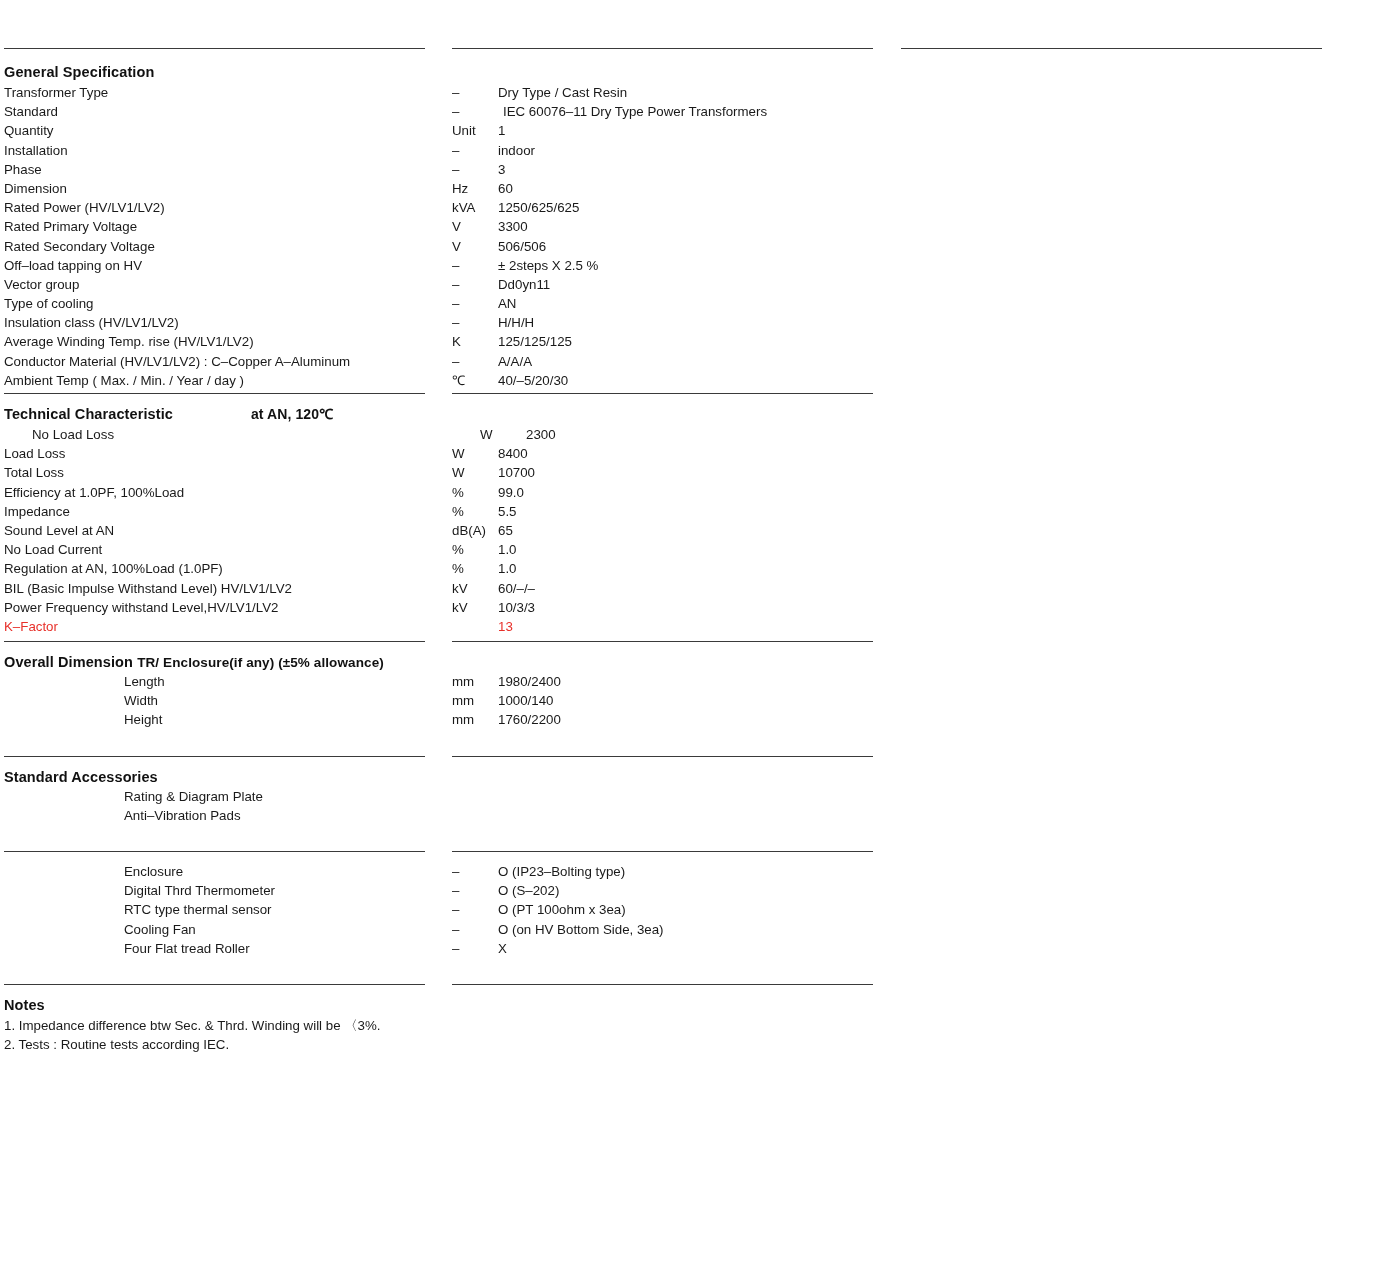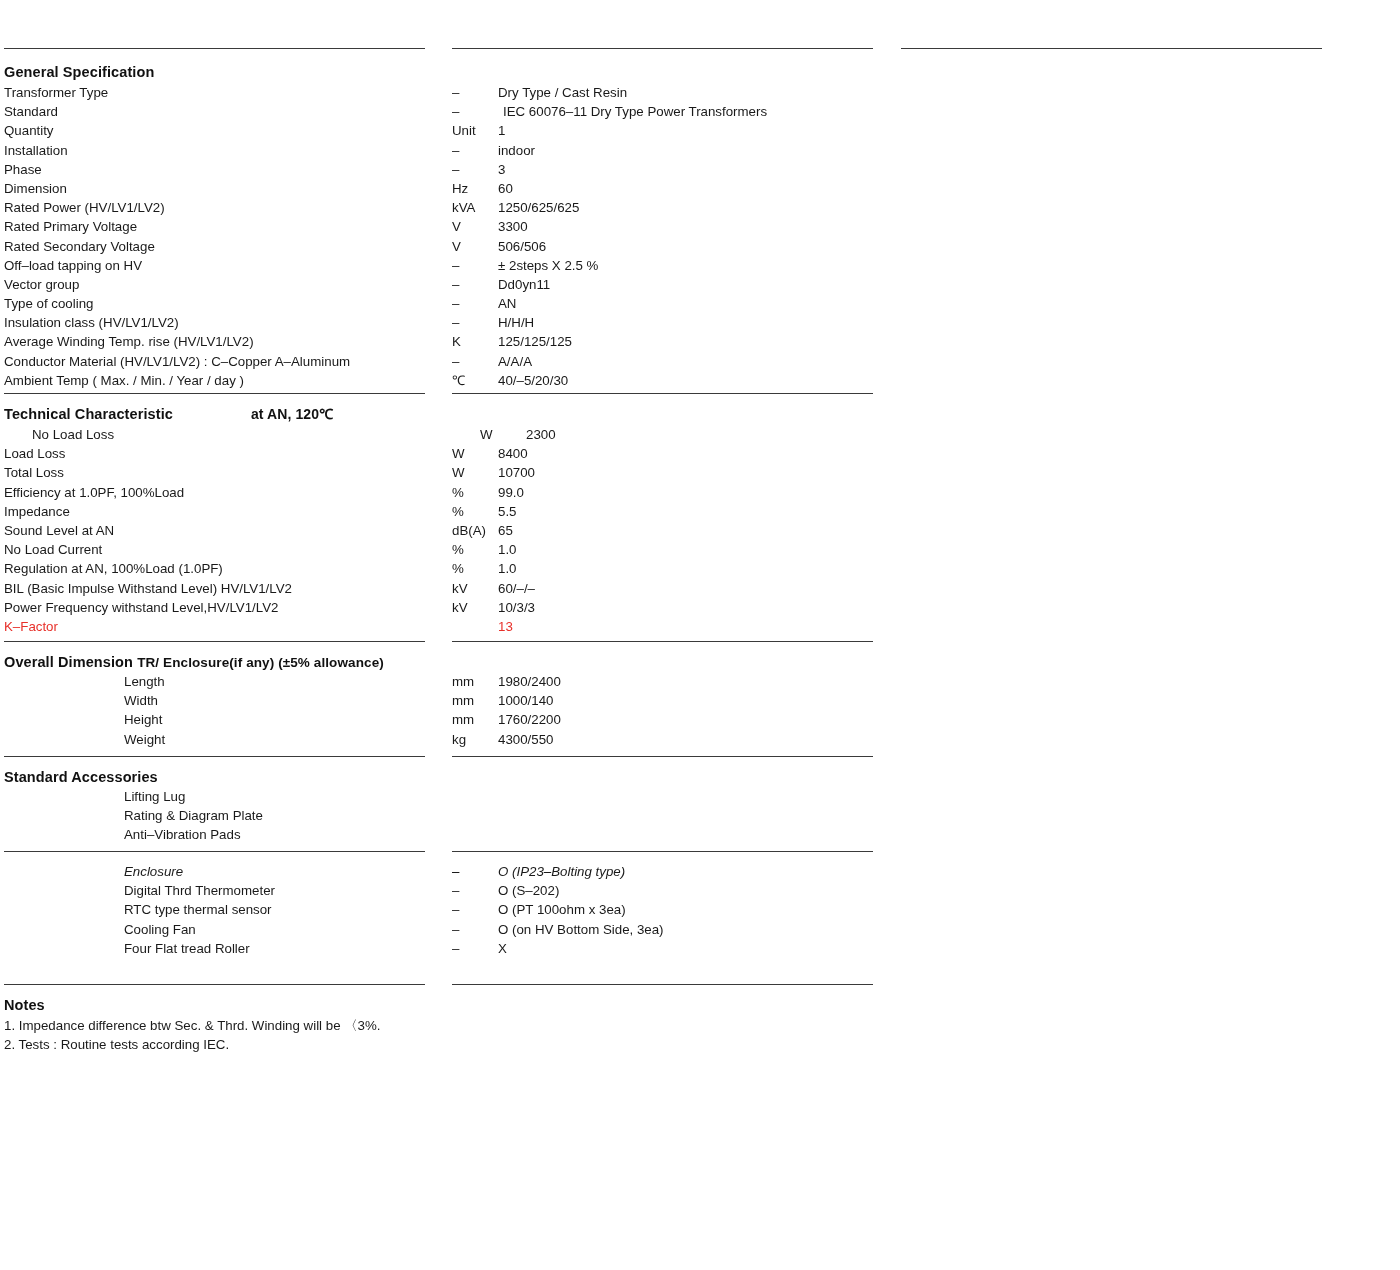--- a/index.html
+++ b/index.html
@@ -282,50 +282,42 @@
     <div class="row">
       <span class="lbl indent">Width</span>
       <span class="unit">mm</span>
       <span class="val">1000/140</span>
     </div>
     <div class="row">
       <span class="lbl indent">Height</span>
       <span class="unit">mm</span>
       <span class="val">1760/2200</span>
     </div>
-    <div class="row">
-      <span class="lbl indent">Weight</span>
-      <span class="unit">kg</span>
-      <span class="val">4300/550</span>
-    </div>
   </div>
 
   <div class="hr left" style="top:756px;"></div>
   <div class="hr mid" style="top:756px;"></div>
 
   <div class="section" style="top:767px;">
     <div class="row" style="height:20px;line-height:20px;">
       <div class="lbl sec-title">Standard Accessories</div>
     </div>
-    <div class="row" style="margin-top:0px;">
-      <span class="lbl indent">Lifting Lug</span>
-    </div>
     <div class="row">
       <span class="lbl indent">Rating &amp; Diagram Plate</span>
     </div>
     <div class="row">
       <span class="lbl indent">Anti–Vibration Pads</span>
     </div>
   </div>
 
   <div class="hr left" style="top:851px;"></div>
   <div class="hr mid" style="top:851px;"></div>
 
   <div class="section" style="top:862px;">
-    <div class="row" style="margin-top:0px;font-style:italic;">
+    <div class="row" style="margin-top:0px;">
       <span class="lbl indent">Enclosure</span>
       <span class="unit">–</span>
       <span class="val">O (IP23–Bolting type)</span>
     </div>
     <div class="row">
       <span class="lbl indent">Digital Thrd Thermometer</span>
       <span class="unit">–</span>
       <span class="val">O (S–202)</span>
     </div>
     <div class="row">

